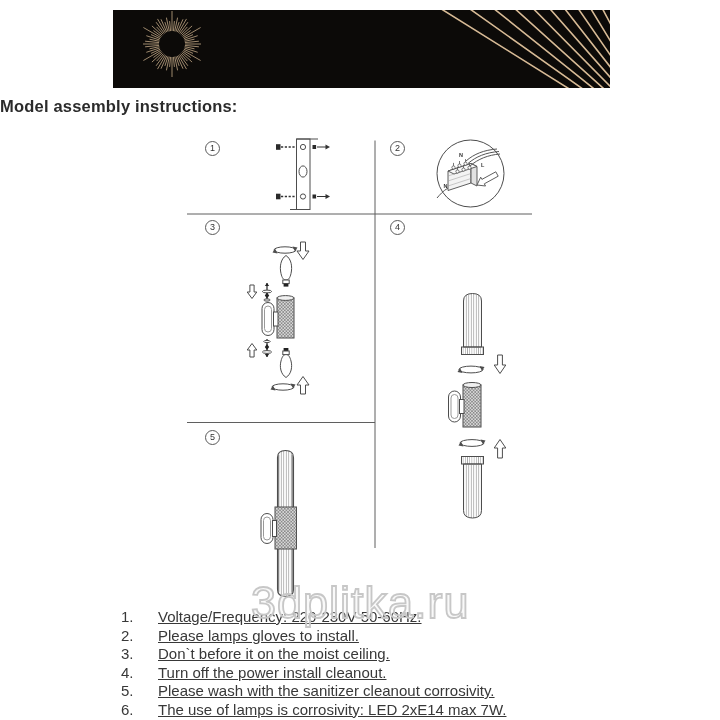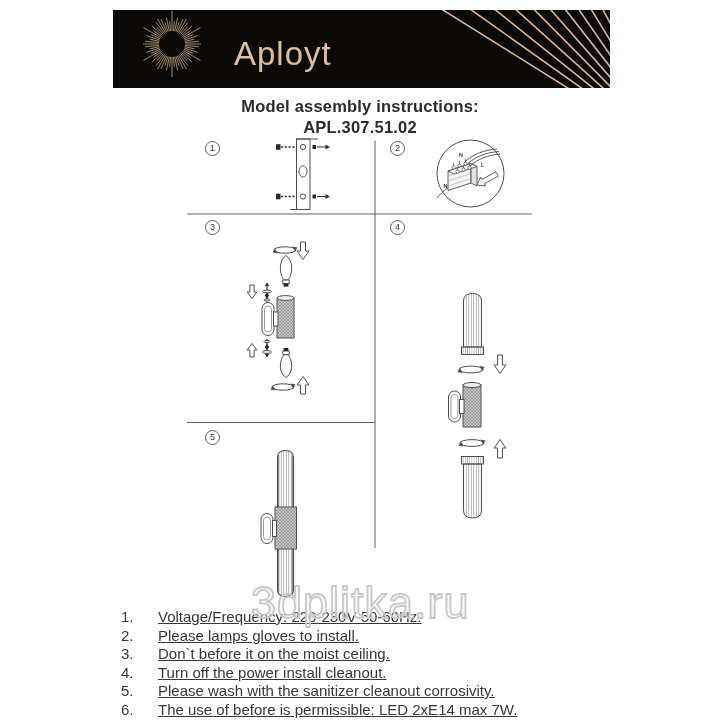--- a/index.html
+++ b/index.html
@@ -13,21 +13,21 @@
     position:absolute;left:113px;top:10px;width:497px;height:78px;
     background:#0c0a08;overflow:hidden;
   }
   .banner svg{position:absolute;left:0;top:0;}
   .brand{
     position:absolute;left:121px;top:25px;
     font-size:33px;letter-spacing:1px;color:#dcc09e;font-weight:400;
   }
   
   .title-block{
-    position:absolute;left:0;top:96px;width:720px;text-align:center;
+    position:absolute;left:0;top:96px;width:720px;
     color:#2b2b2b;font-weight:600;font-size:16.5px;line-height:21px;
     letter-spacing:.2px;
   }
   
   #diagram{position:absolute;left:0;top:0;z-index:1;}
   .badge{
     position:absolute;width:13px;height:13px;border:1px solid #5a5a5a;
     border-radius:50%;background:#fff;z-index:2;
     font-size:9px;line-height:13px;text-align:center;color:#333;
   }
@@ -126,26 +126,24 @@
         <line x1="570" y1="150" x2="23.4" y2="-287.3" stroke="#d8bb96" stroke-width="1.6" stroke-linecap="round"></line>
         <line x1="570" y1="150" x2="49.7" y2="-318.3" stroke="#d8bb96" stroke-width="1.6" stroke-linecap="round"></line>
         <line x1="570" y1="150" x2="77.8" y2="-347.7" stroke="#d8bb96" stroke-width="1.6" stroke-linecap="round"></line>
         <line x1="570" y1="150" x2="107.5" y2="-375.5" stroke="#d8bb96" stroke-width="1.6" stroke-linecap="round"></line>
         <line x1="570" y1="150" x2="138.8" y2="-401.5" stroke="#d8bb96" stroke-width="1.6" stroke-linecap="round"></line>
         <line x1="570" y1="150" x2="171.6" y2="-425.6" stroke="#d8bb96" stroke-width="1.6" stroke-linecap="round"></line>
         <line x1="570" y1="150" x2="205.7" y2="-447.7" stroke="#d8bb96" stroke-width="1.6" stroke-linecap="round"></line>
         <line x1="570" y1="150" x2="241.0" y2="-467.9" stroke="#d8bb96" stroke-width="1.6" stroke-linecap="round"></line>
       </g>
   </svg>
-  <span class="brand">Aployt</span>
 </div>
 
 <div class="title-block">
   <div>Model assembly instructions:</div>
-  <div>APL.307.51.02</div>
 </div>
 
 <div class="badge badge1">1</div>
 <div class="badge badge2">2</div>
 <div class="badge badge3">3</div>
 <div class="badge badge4">4</div>
 <div class="badge badge5">5</div>
 
 <svg id="diagram" width="720" height="720" viewBox="0 0 720 720">
   <defs>
@@ -359,15 +357,15 @@
   <div class="instr-row">
     <span class="instr-num">4.</span>
     <span class="instr-text">Turn off the power install cleanout.</span>
   </div>
   <div class="instr-row">
     <span class="instr-num">5.</span>
     <span class="instr-text">Please wash with the sanitizer cleanout corrosivity.</span>
   </div>
   <div class="instr-row">
     <span class="instr-num">6.</span>
-    <span class="instr-text">The use of before is permissible: LED 2xE14 max 7W.</span>
+    <span class="instr-text">The use of lamps is corrosivity: LED 2xE14 max 7W.</span>
   </div>
 </div>
 
 </body></html>

